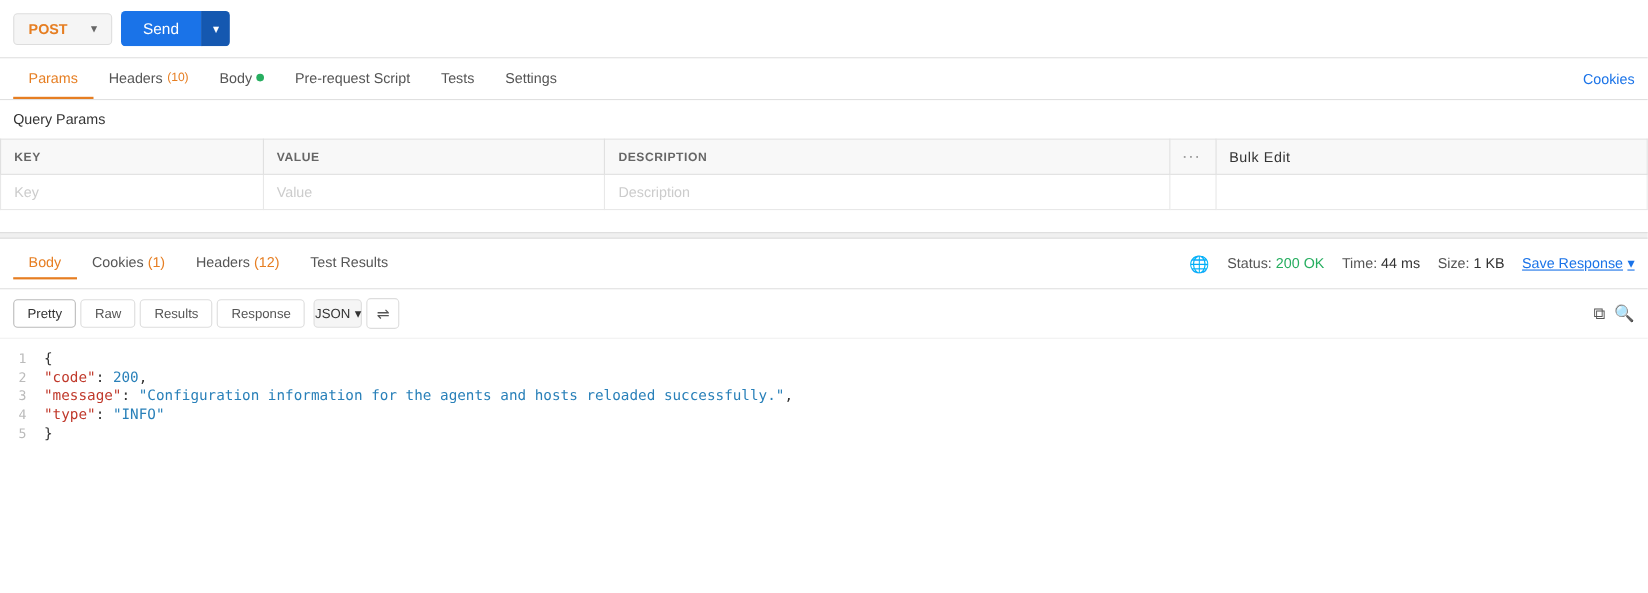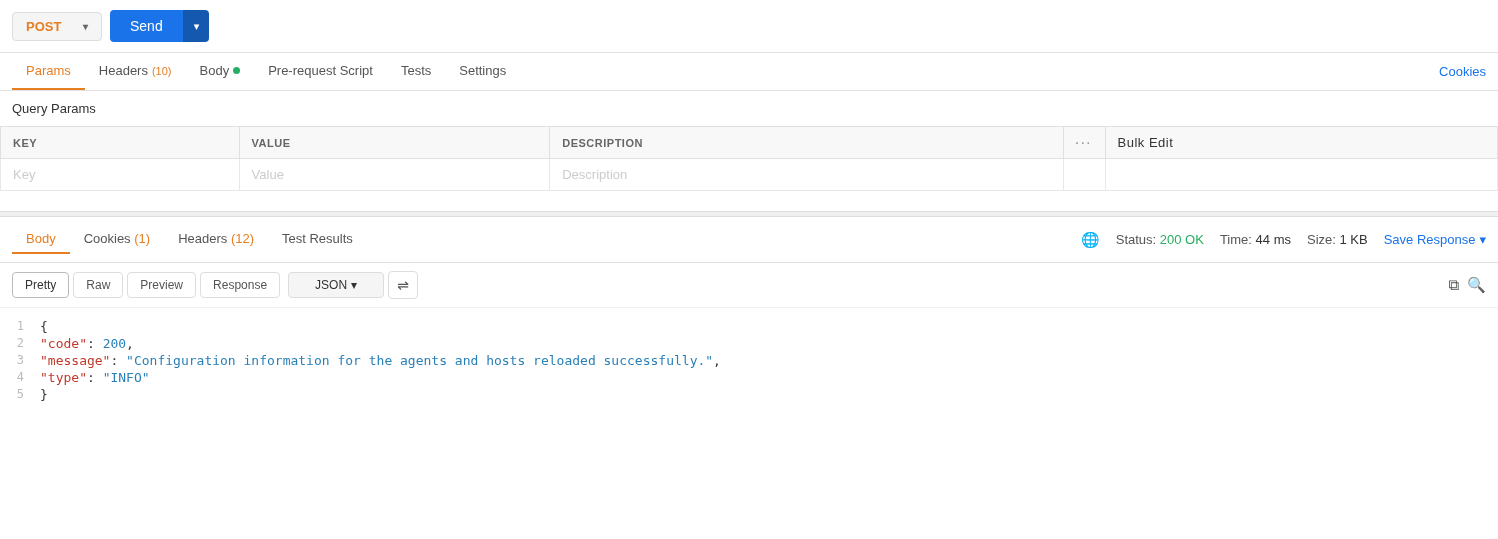--- a/index.html
+++ b/index.html
@@ -81,37 +81,37 @@
       padding: 6px 14px; cursor: pointer; font-size: 13px;
       color: #555; border-bottom: 2px solid transparent; white-space: nowrap;
     }
     .resp-tab.active { color: #e67e22; border-bottom: 2px solid #e67e22; font-weight: 500; }
     .resp-tab .count { color: #e67e22; }
     .status-info {
       margin-left: auto; display: flex; align-items: center; gap: 16px; font-size: 13px;
     }
     .status-ok { color: #27ae60; font-weight: 500; }
     .status-label { color: #555; }
-    .save-resp { color: #1a73e8; cursor: pointer; font-weight: 500; display: flex; align-items: center; gap: 4px; }
+    .save-resp { color: #1a73e8; cursor: pointer; font-weight: 500; display: flex; align-items: center; gap: 4px; text-decoration: underline; }
     .globe-icon { color: #999; font-size: 15px; }
 
     
     .format-bar {
       display: flex; align-items: center; padding: 8px 12px; gap: 4px;
       border-bottom: 1px solid #f0f0f0;
     }
     .fmt-btn {
       padding: 5px 12px; border-radius: 4px; cursor: pointer; font-size: 12px;
       border: 1px solid #ddd; background: #fff; color: #555;
     }
     .fmt-btn.active { background: #fff; border-color: #bbb; color: #333; font-weight: 500; }
     .fmt-btn-pretty { background: #f5f5f5; }
     .fmt-json {
       display: flex; align-items: center; gap: 4px;
-      border: 1px solid #ddd; border-radius: 4px; padding: 5px 26px;
+      border: 1px solid #ddd; border-radius: 4px; padding: 5px 0;
       font-size: 12px; color: #333; cursor: pointer; background: #f5f5f5; margin-left: 4px;
     }
     .fmt-wrap {
       border: 1px solid #ddd; border-radius: 4px; padding: 5px 8px;
       cursor: pointer; background: #fff; color: #555; font-size: 14px;
     }
     .fmt-actions { margin-left: auto; display: flex; gap: 8px; }
     .fmt-icon-btn { background: none; border: none; cursor: pointer; color: #555; font-size: 15px; }
 
     
@@ -238,21 +238,21 @@
     <div class="save-resp">
       <span>Save Response</span>
       <span>▾</span>
     </div>
   </div>
 </div>
 
 <div class="format-bar">
   <button class="fmt-btn fmt-btn-pretty active">Pretty</button>
   <button class="fmt-btn">Raw</button>
-  <button class="fmt-btn">Preview</button>
+  <button class="fmt-btn">Results</button>
   <button class="fmt-btn">Response</button>
   <div class="fmt-json">
     <span>JSON</span>
     <span>▾</span>
   </div>
   <div class="fmt-wrap">
     <span>⇌</span>
   </div>
   <div class="fmt-actions">
     <button class="fmt-icon-btn">⧉</button>

